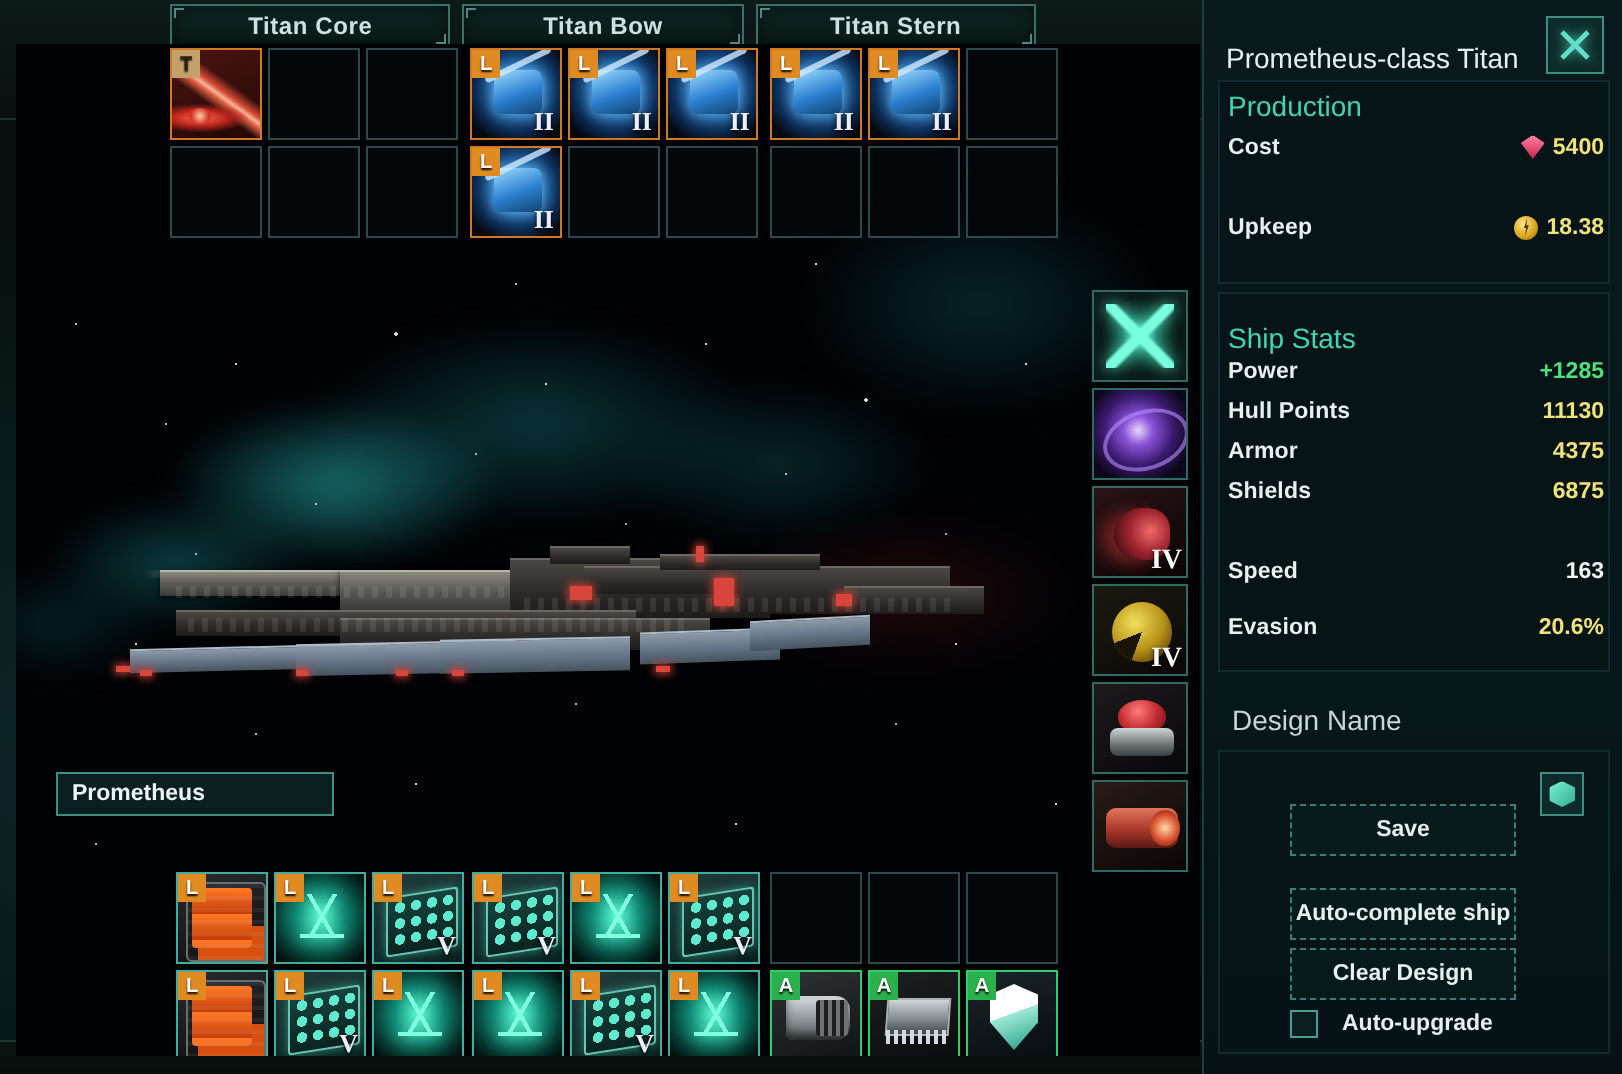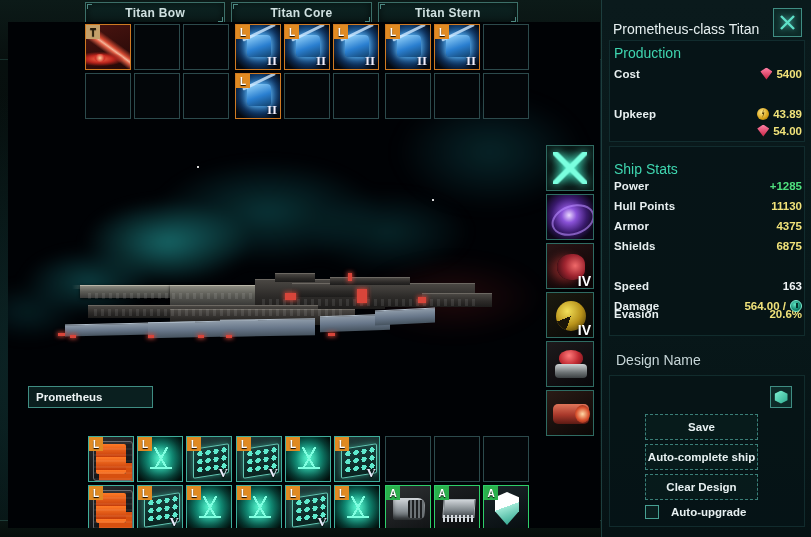--- a/index.html
+++ b/index.html
@@ -227,21 +227,21 @@
   .vi-5{background:linear-gradient(150deg,#1d1a1c,#08070a);}
   .vi-5::before{content:"";position:absolute;left:12px;top:8px;width:24px;height:16px;border-radius:50% 50% 42% 42%;
      background:radial-gradient(circle at 42% 35%,#ff7b7b,#c12b33 55%,#6b1119);}
   .vi-5::after{content:"";position:absolute;left:8px;top:22px;width:32px;height:14px;border-radius:4px;
      background:linear-gradient(#cfd4d6,#6d7375 60%,#3b4042);}
   .vi-6{background:linear-gradient(150deg,#2a1b16,#0a0605);}
   .vi-6::before{content:"";position:absolute;left:6px;top:13px;width:36px;height:20px;border-radius:5px;
      background:linear-gradient(180deg,#e0755a,#a8382a 55%,#5a1a14);}
   .vi-6::after{content:"";position:absolute;left:28px;top:14px;width:15px;height:18px;border-radius:50%;
      background:radial-gradient(circle,#ffd9a6,#d9512e 55%,#6a1a10);}
-  .vlvl{position:absolute;right:2px;bottom:-1px;font-family:Liberation Sans, sans-serif;font-size:14px;
+  .vlvl{position:absolute;right:2px;bottom:-1px;font-family:Liberation Serif, serif;font-size:14px;
      font-weight:bold;color:#fff;text-shadow:0 1px 2px #000;z-index:3;}
 
   
   #rightpanel{position:absolute;left:601px;top:0;width:210px;height:537px;
      background:linear-gradient(180deg,#0a1a1c 0%,#08181a 55%,#061214 100%);
      border-left:1px solid #1d3e3e;}
   #rp-title{position:absolute;left:11px;top:21px;font-size:14px;color:#e6eff0;}
   #closebtn{position:absolute;right:9px;top:8px;width:29px;height:29px;border:1px solid #3f8d83;
      background:#0d2a28;display:flex;align-items:center;justify-content:center;cursor:pointer;}
   #closebtn svg{filter:drop-shadow(0 0 3px rgba(90,230,210,.8));}
@@ -270,32 +270,32 @@
      clip-path:polygon(50% 0,100% 33%,50% 100%,0 33%);
      box-shadow:0 0 3px rgba(240,80,120,.6);}
   .ic-time{border-radius:50%;background:radial-gradient(circle at 40% 35%,#5fe6c4,#12836d 60%,#05463a);
      border:1px solid #7df0d2;}
   .ic-time::after{content:"";position:absolute;left:5px;top:2px;width:1.5px;height:5px;background:#06312a;}
   .ic-energy{border-radius:50%;background:radial-gradient(circle at 40% 35%,#ffe98a,#d8a218 60%,#7a5a07);}
   .ic-energy::after{content:"";position:absolute;left:4.5px;top:1.5px;width:3px;height:9px;background:#4a3404;
      clip-path:polygon(60% 0,10% 55%,45% 55%,25% 100%,90% 40%,50% 40%);}
 
   
-  #name-input{position:absolute;left:28px;top:386px;width:125px;height:22px;border:1px solid #3f8d83;
+  #name-input{position:absolute;left:28px;top:386px;width:139px;height:22px;border:1px solid #3f8d83;
      background:#0a1f1f;color:#eef4f5;font-size:11.5px;font-weight:bold;padding:0 7px;
      font-family:"Liberation Sans",sans-serif;outline:none;}
   #dice-btn{position:absolute;left:770px;top:386px;width:22px;height:22px;border:1px solid #3f8d83;
      background:#0d2a28;display:flex;align-items:center;justify-content:center;cursor:pointer;}
   #dice-btn .cube{width:13px;height:13px;background:linear-gradient(135deg,#7ef0d2,#2aa88c);
      clip-path:polygon(50% 0,100% 25%,100% 75%,50% 100%,0 75%,0 25%);
      box-shadow:0 0 4px rgba(110,240,210,.8);}
   .dbtn{position:absolute;left:645px;width:113px;height:26px;border:1px dashed rgba(80,170,160,.7);
      background:rgba(10,32,32,.55);display:flex;align-items:center;justify-content:center;
      font-size:11.5px;font-weight:bold;color:#e7f0f1;cursor:pointer;}
-  #btn-save{top:414px;}
+  #btn-save{top:402px;}
   #btn-auto{top:444px;}
   #btn-clear{top:474px;}
   #autoup-wrap{position:absolute;left:645px;top:505px;display:flex;align-items:center;gap:12px;cursor:pointer;}
   #autoup-box{width:14px;height:14px;border:1px solid #47a093;background:#0a1f1f;}
   #autoup-lbl{font-size:11.5px;font-weight:bold;color:#e7f0f1;}
 </style>
 </head>
 <body>
 
 <div id="bg-layer">
@@ -305,24 +305,24 @@
       <div class="dots"></div>
     </div>
   </div>
   <div id="bg-bottom"></div>
   <div id="bg-mobile">Mob</div>
   <div id="bg-redblob"></div>
 </div>
 
 <div id="tabs">
   <div class="tab">
+      <span>Titan Core</span>
+    </div>
+  <div class="tab">
       <span>Titan Bow</span>
-    </div>
-  <div class="tab">
-      <span>Titan Core</span>
     </div>
   <div class="tab">
       <span>Titan Stern</span>
     </div>
 </div>
 
 <div id="viewport">
   <div id="nebula"></div>
   <div id="nebula2"></div>
   <div id="redglow"></div>
@@ -528,28 +528,21 @@
     <span class="lbl">Cost</span>
     <span class="val v-gold">
       <i class="ic ic-mineral"></i>
       <span>5400</span>
     </span>
   </div>
   <div class="row" style="top:105px;">
     <span class="lbl">Upkeep</span>
     <span class="val v-gold">
       <i class="ic ic-energy"></i>
-      <span>43.89</span>
-    </span>
-  </div>
-  <div class="row" style="top:122px;">
-    <span class="lbl"></span>
-    <span class="val v-gold">
-      <i class="ic ic-mineral"></i>
-      <span>54.00</span>
+      <span>18.38</span>
     </span>
   </div>
 
   <div class="rp-card" id="stats-card"></div>
   <div class="rp-h" id="stats-h">Ship Stats</div>
 
   <div class="row" style="top:177px;">
     <span class="lbl">Power</span>
     <span class="val v-green">+1285</span>
   </div>
@@ -565,27 +558,20 @@
     <span class="lbl">Shields</span>
     <span class="val v-gold">6875</span>
   </div>
   <div class="row" style="top:257px;margin-top:48px;">
     <span class="lbl">Evasion</span>
     <span class="val v-gold">20.6%</span>
   </div>
   <div class="row" style="top:277px;">
     <span class="lbl">Speed</span>
     <span class="val v-white">163</span>
-  </div>
-  <div class="row" style="top:297px;">
-    <span class="lbl">Damage</span>
-    <span class="val v-gold">
-      <span>564.00 /</span>
-      <i class="ic ic-time"></i>
-    </span>
   </div>
 
   <div class="rp-h" id="design-h">Design Name</div>
   <div class="rp-card" id="design-card"></div>
 </div>
 
 <input id="name-input" type="text" value="Prometheus" style="">
 <div id="dice-btn">
   <div class="cube"></div>
 </div>

